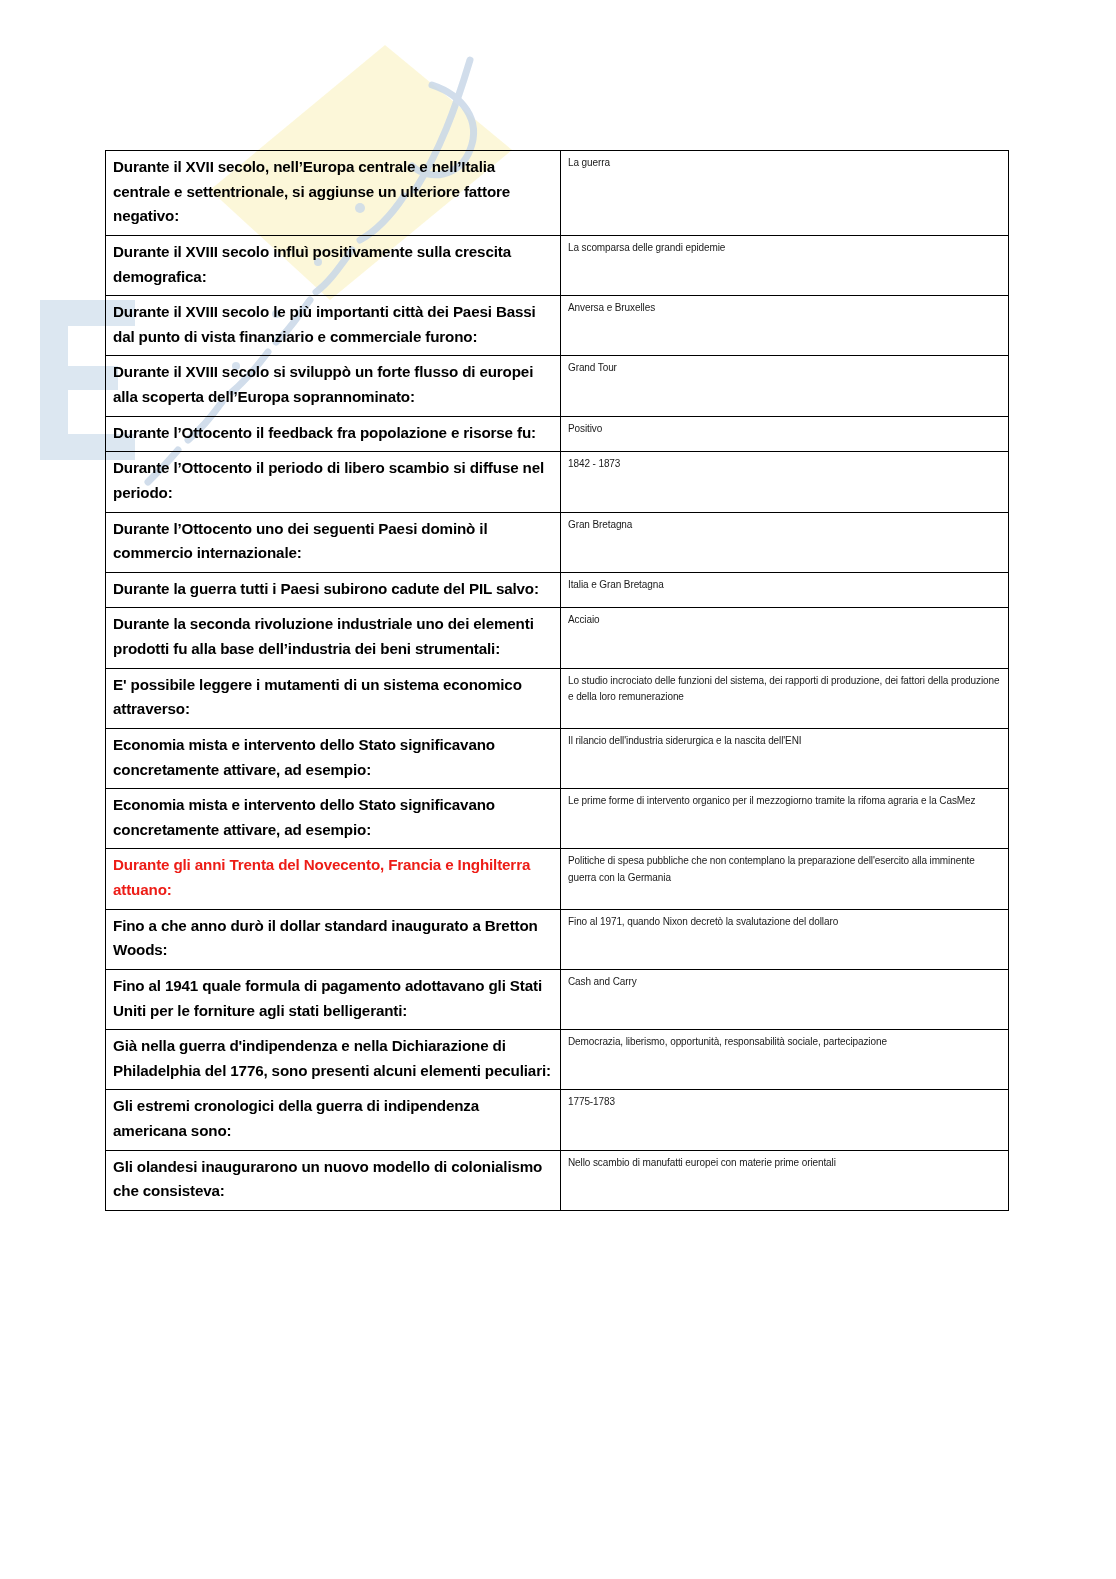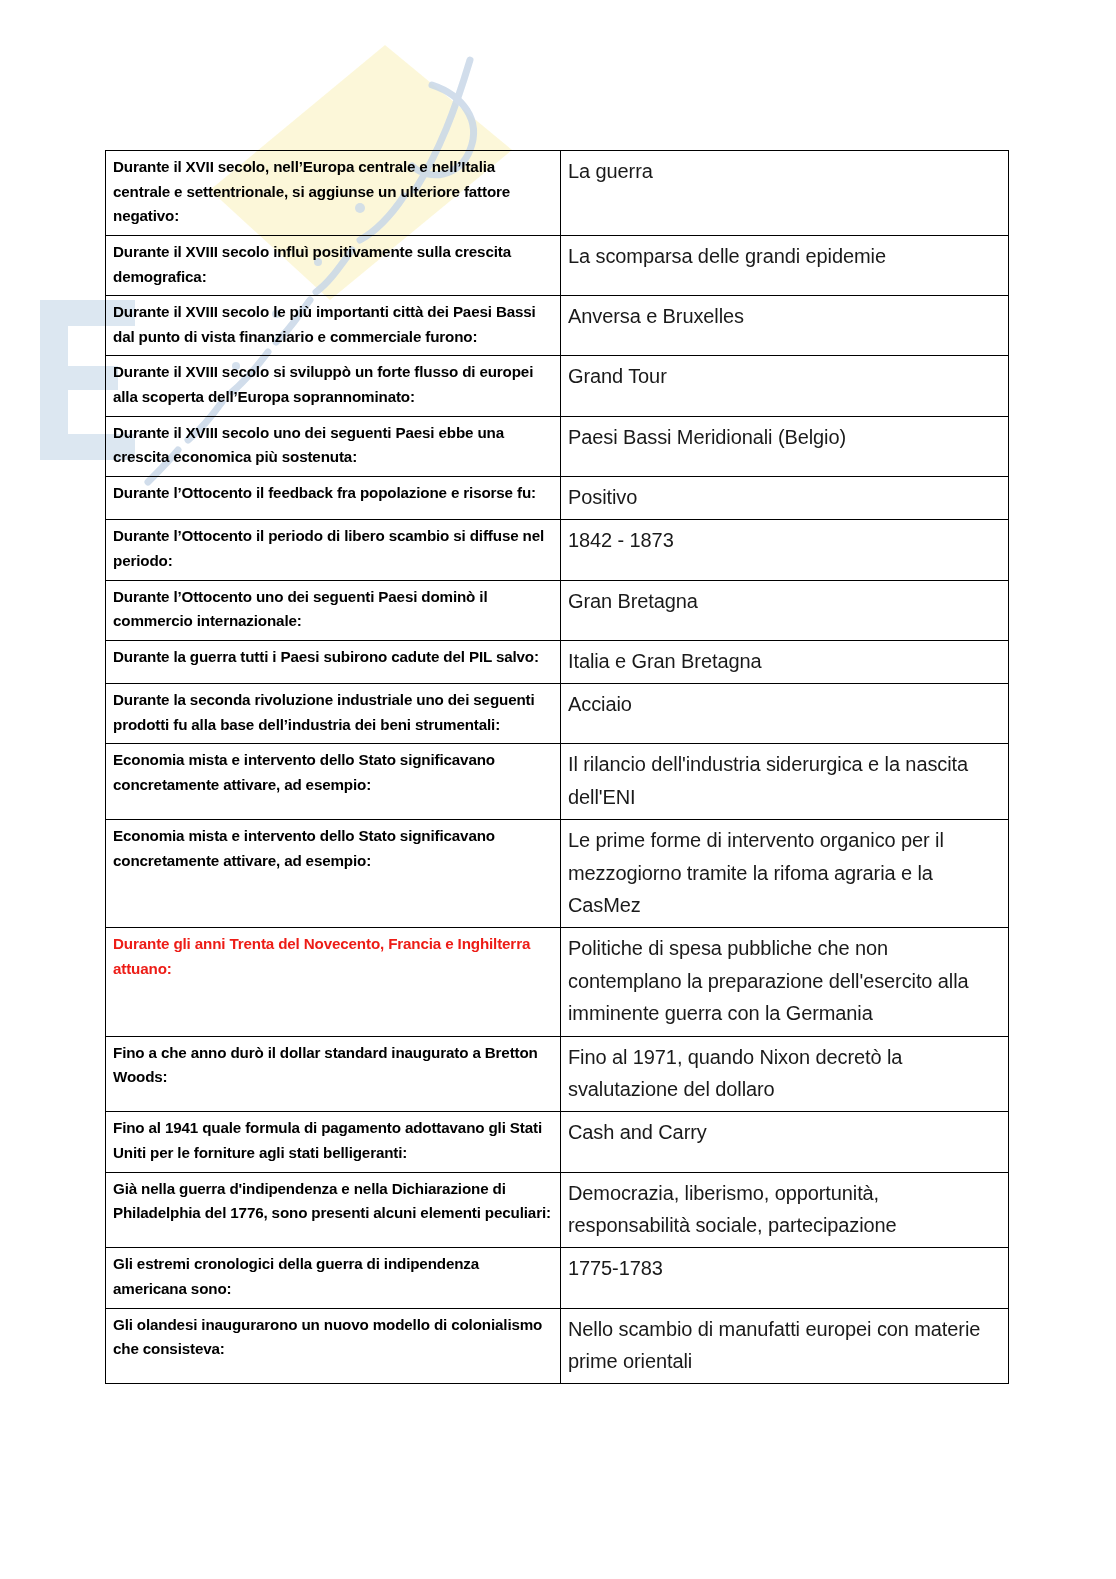--- a/index.html
+++ b/index.html
@@ -60,21 +60,21 @@
   td.q {
     font-weight: bold;
     font-size: 15.2px;
     line-height: 1.62;
     color: #000000;
     letter-spacing: -0.15px;
   }
 
   td.a {
     font-weight: normal;
-    font-size: 20px;
+    font-size: 10px;
     line-height: 1.62;
     color: #1a1a1a;
     letter-spacing: -0.1px;
   }
 
   tr.highlight td.q {
     color: #ED1C16;
   }
 </style>
 </head>
@@ -127,42 +127,42 @@
         </tr>
         <tr>
           <td class="q">Durante il XVIII secolo le più importanti città dei Paesi Bassi dal punto di vista finanziario e commerciale furono:</td>
           <td class="a">Anversa e Bruxelles</td>
         </tr>
         <tr>
           <td class="q">Durante il XVIII secolo si sviluppò un forte flusso di europei alla scoperta dell’Europa soprannominato:</td>
           <td class="a">Grand Tour</td>
         </tr>
         <tr>
-          <td class="q">Durante il XVIII secolo uno dei seguenti Paesi ebbe una crescita economica più sostenuta:</td>
-          <td class="a">Paesi Bassi Meridionali (Belgio)</td>
-        </tr>
-        <tr>
           <td class="q">Durante l’Ottocento il feedback fra popolazione e risorse fu:</td>
           <td class="a">Positivo</td>
         </tr>
         <tr>
           <td class="q">Durante l’Ottocento il periodo di libero scambio si diffuse nel periodo:</td>
           <td class="a">1842 - 1873</td>
         </tr>
         <tr>
           <td class="q">Durante l’Ottocento uno dei seguenti Paesi dominò il commercio internazionale:</td>
           <td class="a">Gran Bretagna</td>
         </tr>
         <tr>
           <td class="q">Durante la guerra tutti i Paesi subirono cadute del PIL salvo:</td>
           <td class="a">Italia e Gran Bretagna</td>
         </tr>
         <tr>
-          <td class="q">Durante la seconda rivoluzione industriale uno dei seguenti prodotti fu alla base dell’industria dei beni strumentali:</td>
+          <td class="q">Durante la seconda rivoluzione industriale uno dei elementi prodotti fu alla base dell’industria dei beni strumentali:</td>
           <td class="a">Acciaio</td>
+        </tr>
+        <tr>
+          <td class="q">E' possibile leggere i mutamenti di un sistema economico attraverso:</td>
+          <td class="a">Lo studio incrociato delle funzioni del sistema, dei rapporti di produzione, dei fattori della produzione e della loro remunerazione</td>
         </tr>
         <tr>
           <td class="q">Economia mista e intervento dello Stato significavano concretamente attivare, ad esempio:</td>
           <td class="a">Il rilancio dell'industria siderurgica e la nascita dell'ENI</td>
         </tr>
         <tr>
           <td class="q">Economia mista e intervento dello Stato significavano concretamente attivare, ad esempio:</td>
           <td class="a">Le prime forme di intervento organico per il mezzogiorno tramite la rifoma agraria e la CasMez</td>
         </tr>
         <tr class="highlight">

